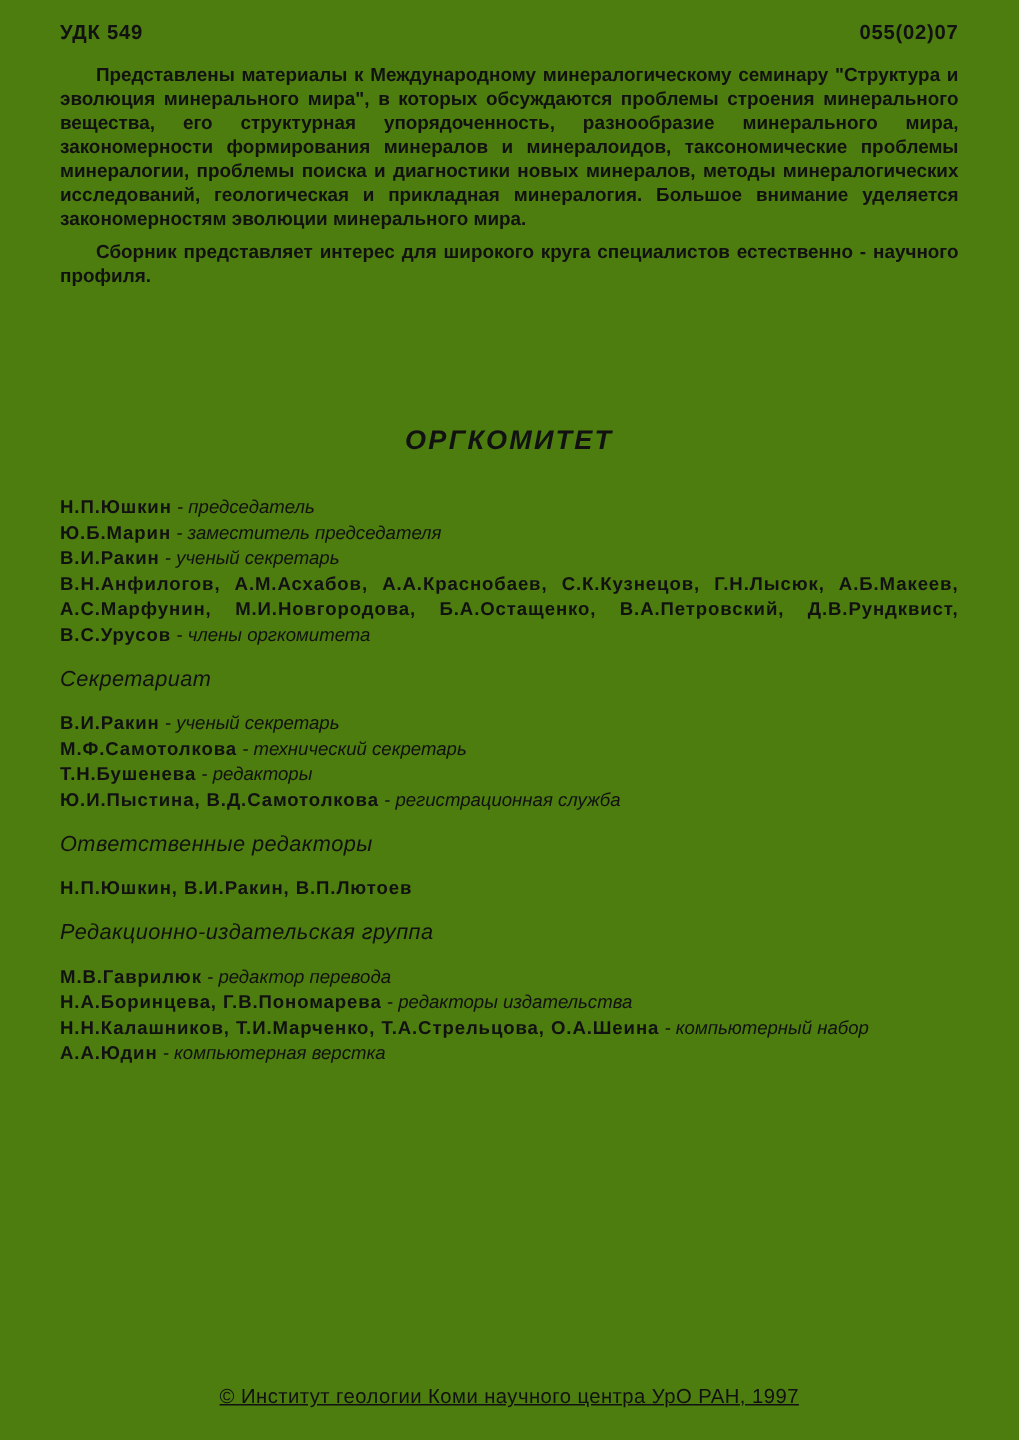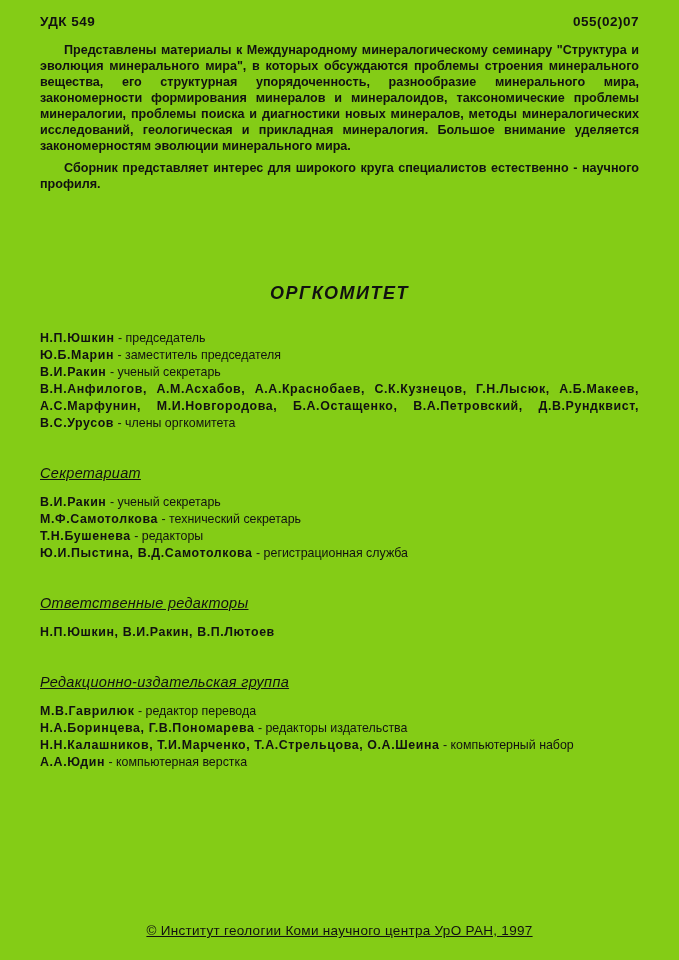--- a/index.html
+++ b/index.html
@@ -5,21 +5,21 @@
   html, body {
     margin: 0;
     padding: 0;
     background: #ffffff;
   }
   .page {
     position: relative;
     width: 679px;
     height: 960px;
     box-sizing: border-box;
-    background: #84cc16;
+    background: #4d7c0f;
     color: #111111;
     font-family: "Liberation Sans", sans-serif;
     padding: 14px 40px 0 40px;
     overflow: hidden;
   }
   .header-row {
     display: flex;
     justify-content: space-between;
     font-size: 13.5px;
     font-weight: bold;
@@ -54,28 +54,28 @@
     margin: 0;
   }
   .member-line.justify {
     text-align: justify;
   }
   .names {
     font-weight: bold;
     letter-spacing: 0.6px;
   }
   .role {
+    font-style: italic;
   }
 
   .section-title {
     font-style: italic;
     font-size: 14.5px;
-    margin: 33px 0 13px 0;
+    margin: 13px 0 13px 0;
     letter-spacing: 0.3px;
-    text-decoration: underline;
   }
 
   .footer {
     position: absolute;
     left: 0;
     right: 0;
     bottom: 22px;
     text-align: center;
     font-size: 13.5px;
     letter-spacing: 0.3px;

